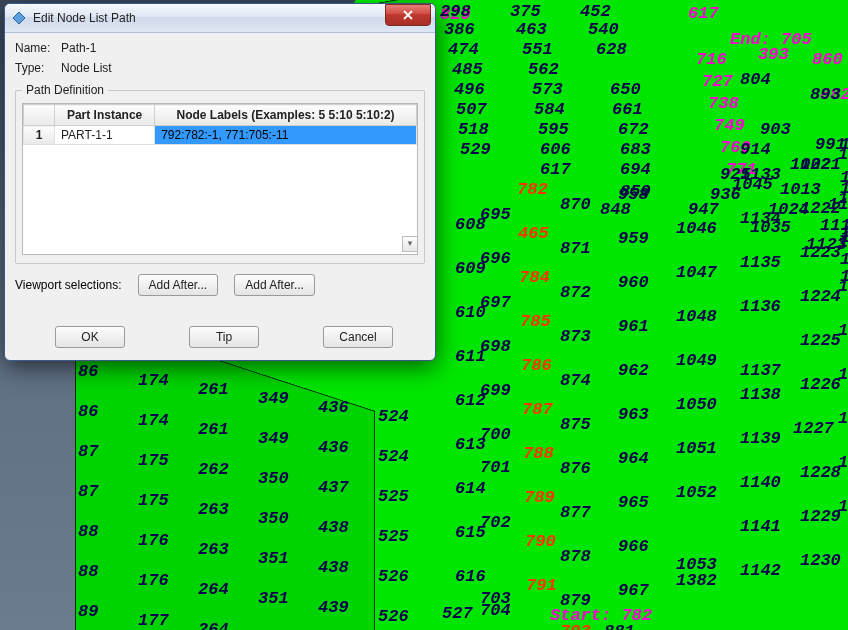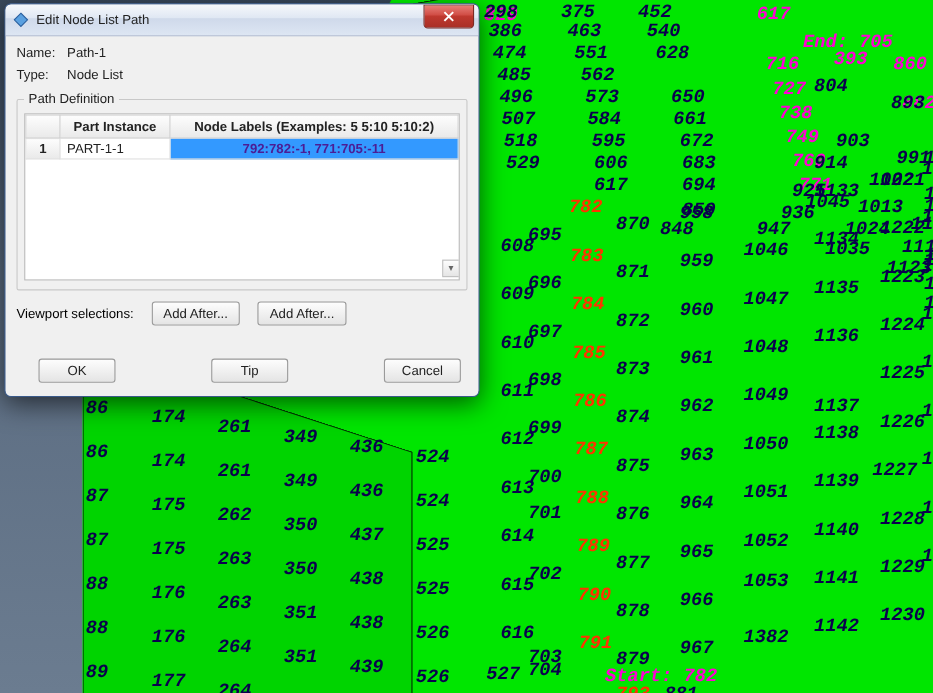--- a/index.html
+++ b/index.html
@@ -146,23 +146,21 @@
     color: #222;
   }
   table.grid th.rownum, table.grid td.rownum {
     width: 18px;
     text-align: center;
     background: linear-gradient(to bottom, #fdfdfd, #e9e9e9);
     font-weight: bold;
   }
   table.grid td.sel {
     background: #3399ff;
-    color: #4c1d95;
-    text-align: center;
-    font-weight: bold;
+    color: #000000;
   }
   .scroll-handle {
     position: absolute;
     right: 1px; top: 20px;
     width: 14px; height: 128px;
     display: flex;
     flex-direction: column;
     justify-content: flex-end;
   }
   .scroll-down {
@@ -186,36 +184,37 @@
     border: 1px solid #9a9a9a;
     border-radius: 3px;
     padding: 3px 10px;
     font-size: 12px;
     color: #222;
     cursor: pointer;
   }
   .button-row {
     display: flex;
     justify-content: space-between;
-    padding: 10px 16px 12px 30px;
+    padding: 10px 42px 12px 30px;
+    margin-left: 20px;
   }
   .button-row .win-btn { min-width: 70px; text-align: center; }
 </style>
 </head>
 <body>
 
 <div id="viewport">
   <div class="mesh-top"></div>
   <div class="mesh"></div>
   <div class="mesh-left"></div>
   <div id="labels-layer">
       <span class="node-label magenta" style="left: 730px; top: 30px;">End: 705</span>
       <span class="node-label magenta" style="left: 550px; top: 606px;">Start: 782</span>
       <span class="node-label path" style="left: 517px; top: 180px;">782</span>
-      <span class="node-label path" style="left: 518px; top: 224px;">783</span>
+      <span class="node-label path" style="left: 518px; top: 224px;">465</span>
       <span class="node-label path" style="left: 519px; top: 268px;">784</span>
       <span class="node-label path" style="left: 520px; top: 312px;">785</span>
       <span class="node-label path" style="left: 521px; top: 356px;">786</span>
       <span class="node-label path" style="left: 522px; top: 400px;">787</span>
       <span class="node-label path" style="left: 523px; top: 444px;">788</span>
       <span class="node-label path" style="left: 524px; top: 488px;">789</span>
       <span class="node-label path" style="left: 525px; top: 532px;">790</span>
       <span class="node-label path" style="left: 526px; top: 576px;">791</span>
       <span class="node-label magenta" style="left: 688px; top: 4px;">617</span>
       <span class="node-label magenta" style="left: 696px; top: 50px;">716</span>
@@ -313,21 +312,21 @@
       <span class="node-label" style="left: 618px; top: 537px;">966</span>
       <span class="node-label" style="left: 618px; top: 581px;">967</span>
       <span class="node-label" style="left: 704px; top: 175px; margin-left: 28px;">1045</span>
       <span class="node-label" style="left: 676px; top: 219px;">1046</span>
       <span class="node-label" style="left: 676px; top: 263px;">1047</span>
       <span class="node-label" style="left: 676px; top: 307px;">1048</span>
       <span class="node-label" style="left: 676px; top: 351px;">1049</span>
       <span class="node-label" style="left: 676px; top: 395px;">1050</span>
       <span class="node-label" style="left: 676px; top: 439px;">1051</span>
       <span class="node-label" style="left: 676px; top: 483px;">1052</span>
-      <span class="node-label" style="left: 676px; top: 520px;">1053</span>
+      <span class="node-label" style="left: 676px; top: 555px;">1053</span>
       <span class="node-label" style="left: 676px; top: 571px;">1382</span>
       <span class="node-label" style="left: 740px; top: 165px;">1133</span>
       <span class="node-label" style="left: 740px; top: 209px;">1134</span>
       <span class="node-label" style="left: 740px; top: 253px;">1135</span>
       <span class="node-label" style="left: 740px; top: 297px;">1136</span>
       <span class="node-label" style="left: 740px; top: 341px; margin-top: 20px;">1137</span>
       <span class="node-label" style="left: 740px; top: 385px;">1138</span>
       <span class="node-label" style="left: 740px; top: 429px;">1139</span>
       <span class="node-label" style="left: 740px; top: 473px;">1140</span>
       <span class="node-label" style="left: 740px; top: 517px;">1141</span>

